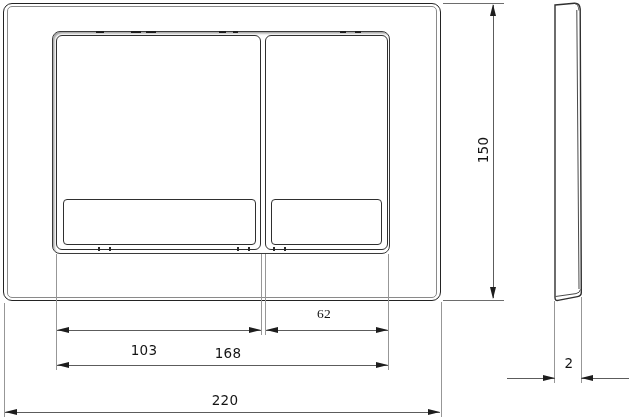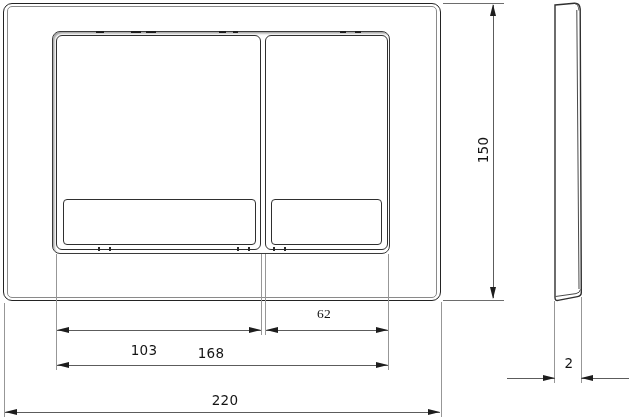--- a/index.html
+++ b/index.html
@@ -99,21 +99,21 @@
     <div class="hline dimline" style="left:266px;top:330px;width:122px;"></div>
     <div class="arrow a-left" style="left:266px;top:327px;"></div>
     <div class="arrow a-right" style="left:376px;top:327px;"></div>
     <div class="dim-label" style="left:324px;top:307px;font-family:Liberation Serif, serif;">62</div>
   </div>
 
   <div>
     <div class="hline dimline" style="left:57px;top:365px;width:331px;"></div>
     <div class="arrow a-left" style="left:57px;top:362px;"></div>
     <div class="arrow a-right" style="left:376px;top:362px;"></div>
-    <div class="dim-label" style="left:211px;top:346px;">168</div>
+    <div class="dim-label" style="left:228px;top:346px;">168</div>
   </div>
 
   <div>
     <div class="vline" style="left:4px;top:303px;height:114px;"></div>
     <div class="vline" style="left:441px;top:302px;height:115px;"></div>
     <div class="hline dimline" style="left:5px;top:412px;width:435px;"></div>
     <div class="arrow a-left" style="left:5px;top:409px;"></div>
     <div class="arrow a-right" style="left:428px;top:409px;"></div>
     <div class="dim-label" style="left:225px;top:393px;">220</div>
   </div>

